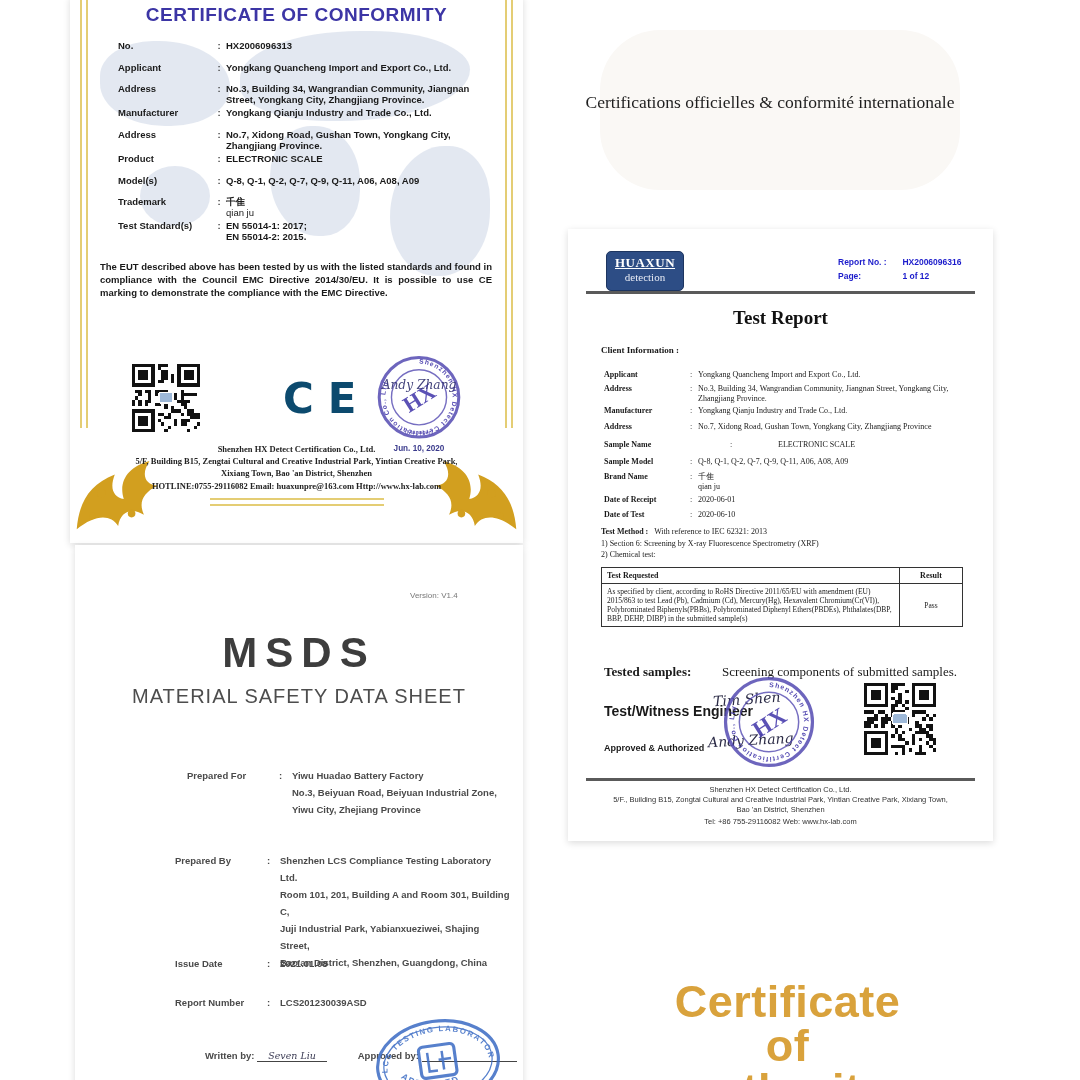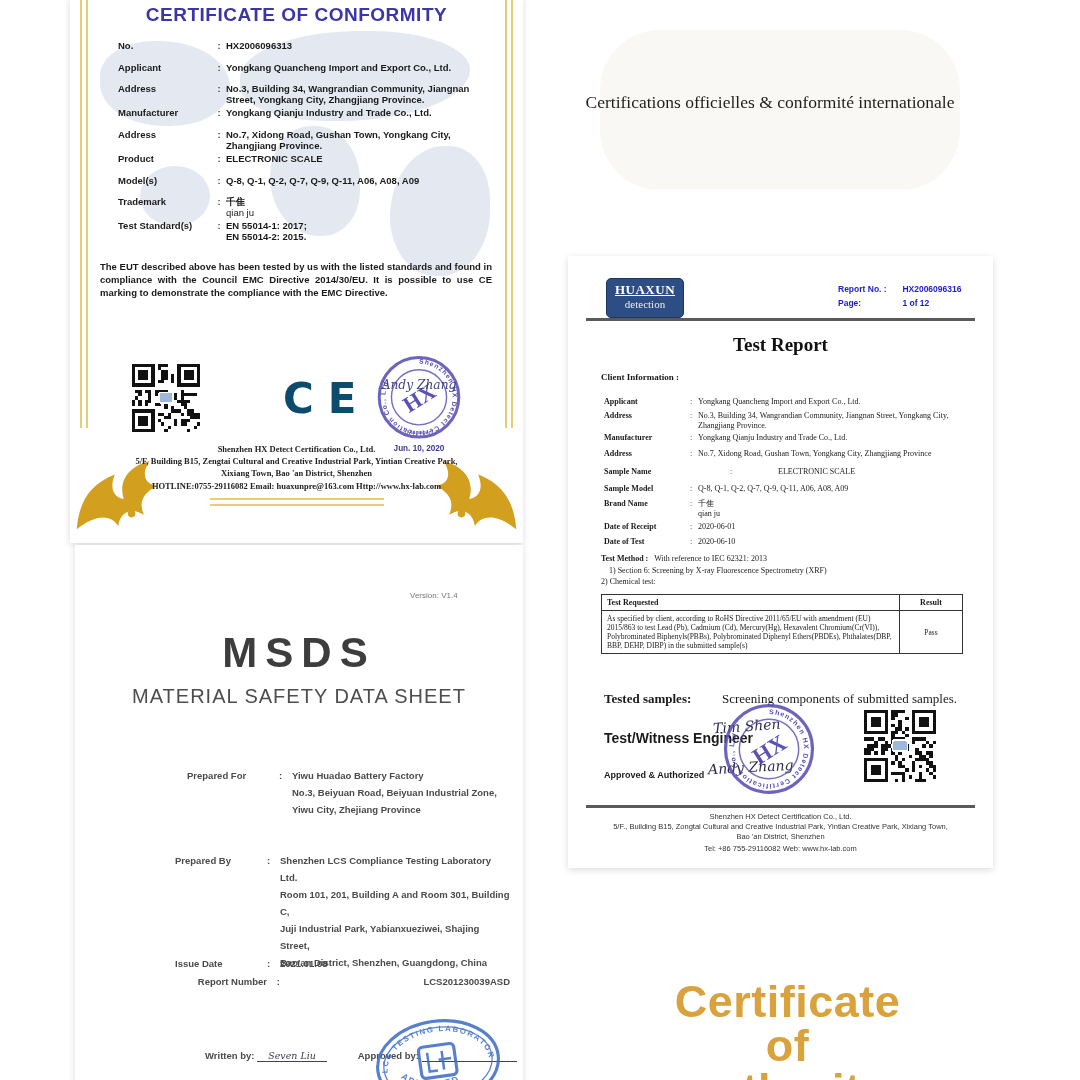--- a/index.html
+++ b/index.html
@@ -34,21 +34,21 @@
   .st-date{font-size:8px;fill:#3a3a8c;text-anchor:middle;font-weight:bold;}
   .c1foot{position:absolute;left:0;width:100%;text-align:center;font-family:"Liberation Serif",serif;
           font-weight:bold;font-size:8.5px;color:#222;line-height:12px;}
 
   
   .heading{position:absolute;left:540px;top:92px;width:460px;text-align:center;
            font-family:"Liberation Serif",serif;font-size:17.5px;color:#1f1f1f;}
   .heading-bg{position:absolute;left:600px;top:30px;width:360px;height:160px;background:#faf8f5;border-radius:60px;}
 
   
-  .report{left:568px;top:256px;width:425px;height:612px;}
+  .report{left:568px;top:229px;width:425px;height:612px;}
   .hxlogo{position:absolute;left:38px;top:22px;width:76px;height:38px;background:#2d4d85;border:1px solid #1d3560;
           border-radius:5px;color:#fff;text-align:center;}
   .hxlogo .l1{font-size:13px;font-weight:bold;text-decoration:underline;letter-spacing:.5px;margin-top:3px;font-family:"Liberation Serif",serif;}
   .hxlogo .l2{font-size:11px;font-family:"Liberation Serif",serif;color:#e8ecf5;}
   .repmeta{position:absolute;left:270px;top:26px;font-size:8.5px;font-weight:bold;color:#1c1ccb;line-height:14px;}
   .repmeta .lab{display:inline-block;width:62px;}
   .rule{position:absolute;left:18px;width:389px;height:3px;background:#5a5a5a;}
   .rtitle{position:absolute;left:0;top:78px;width:100%;text-align:center;font-family:"Liberation Serif",serif;
           font-size:19px;font-weight:bold;color:#111;}
   .rclient{position:absolute;left:33px;top:116px;font-size:9px;font-weight:bold;font-family:"Liberation Serif",serif;}
@@ -367,21 +367,21 @@
     <div class="rrow" style="top:281px;">
       <span class="rlab">Date of Test</span>
         <span class="rcol">:</span>
       <span class="rval">2020-06-10</span>
     </div>
 
     <div class="rmethod" style="top:297px;">
       <b>Test Method :</b>&nbsp;&nbsp;
       <span>With reference to IEC 62321: 2013</span>
     </div>
-    <div class="rmethod" style="top:309px;margin-left:8px;">1)  Section 6: Screening by X-ray Fluorescence Spectrometry (XRF)</div>
+    <div class="rmethod" style="top:309px;">1)  Section 6: Screening by X-ray Fluorescence Spectrometry (XRF)</div>
     <div class="rmethod" style="top:320px;">2)  Chemical test:</div>
 
     <table class="rtable">
       <tbody>
           <tr>
         <th>Test Requested</th>
         <th class="res">Result</th>
       </tr>
       <tr>
         <td>As specified by client, according to RoHS Directive 2011/65/EU with amendment (EU) 2015/863 to test Lead (Pb), Cadmium (Cd), Mercury(Hg), Hexavalent Chromium(Cr(VI)), Polybrominated Biphenyls(PBBs), Polybrominated Diphenyl Ethers(PBDEs), Phthalates(DBP, BBP, DEHP, DIBP) in the submitted sample(s)</td>
@@ -562,21 +562,21 @@
         <div>Juji Industrial Park, Yabianxueziwei, Shajing Street,</div>
         <div>Bao'an District, Shenzhen, Guangdong, China</div>
       </span>
     </div>
 
     <div class="mrow" style="top:410px;">
       <span class="mlab">Issue Date</span>
       <span class="mcol">:</span>
       <span class="mval">2021.01.08</span>
     </div>
-    <div class="mrow" style="top:428px;text-align:right;">
+    <div class="mrow" style="top:449px;">
       <span class="mlab">Report Number</span>
       <span class="mcol">:</span>
       <span class="mval">LCS201230039ASD</span>
     </div>
 
     <div class="msign">
       <span style="margin-left:130px;">Written by:</span>
       <span class="wsig">Seven Liu</span>
       <span style="margin-left:28px;">Approved by:</span>
       <span class="wsig" style="min-width:95px;">&nbsp;</span>

